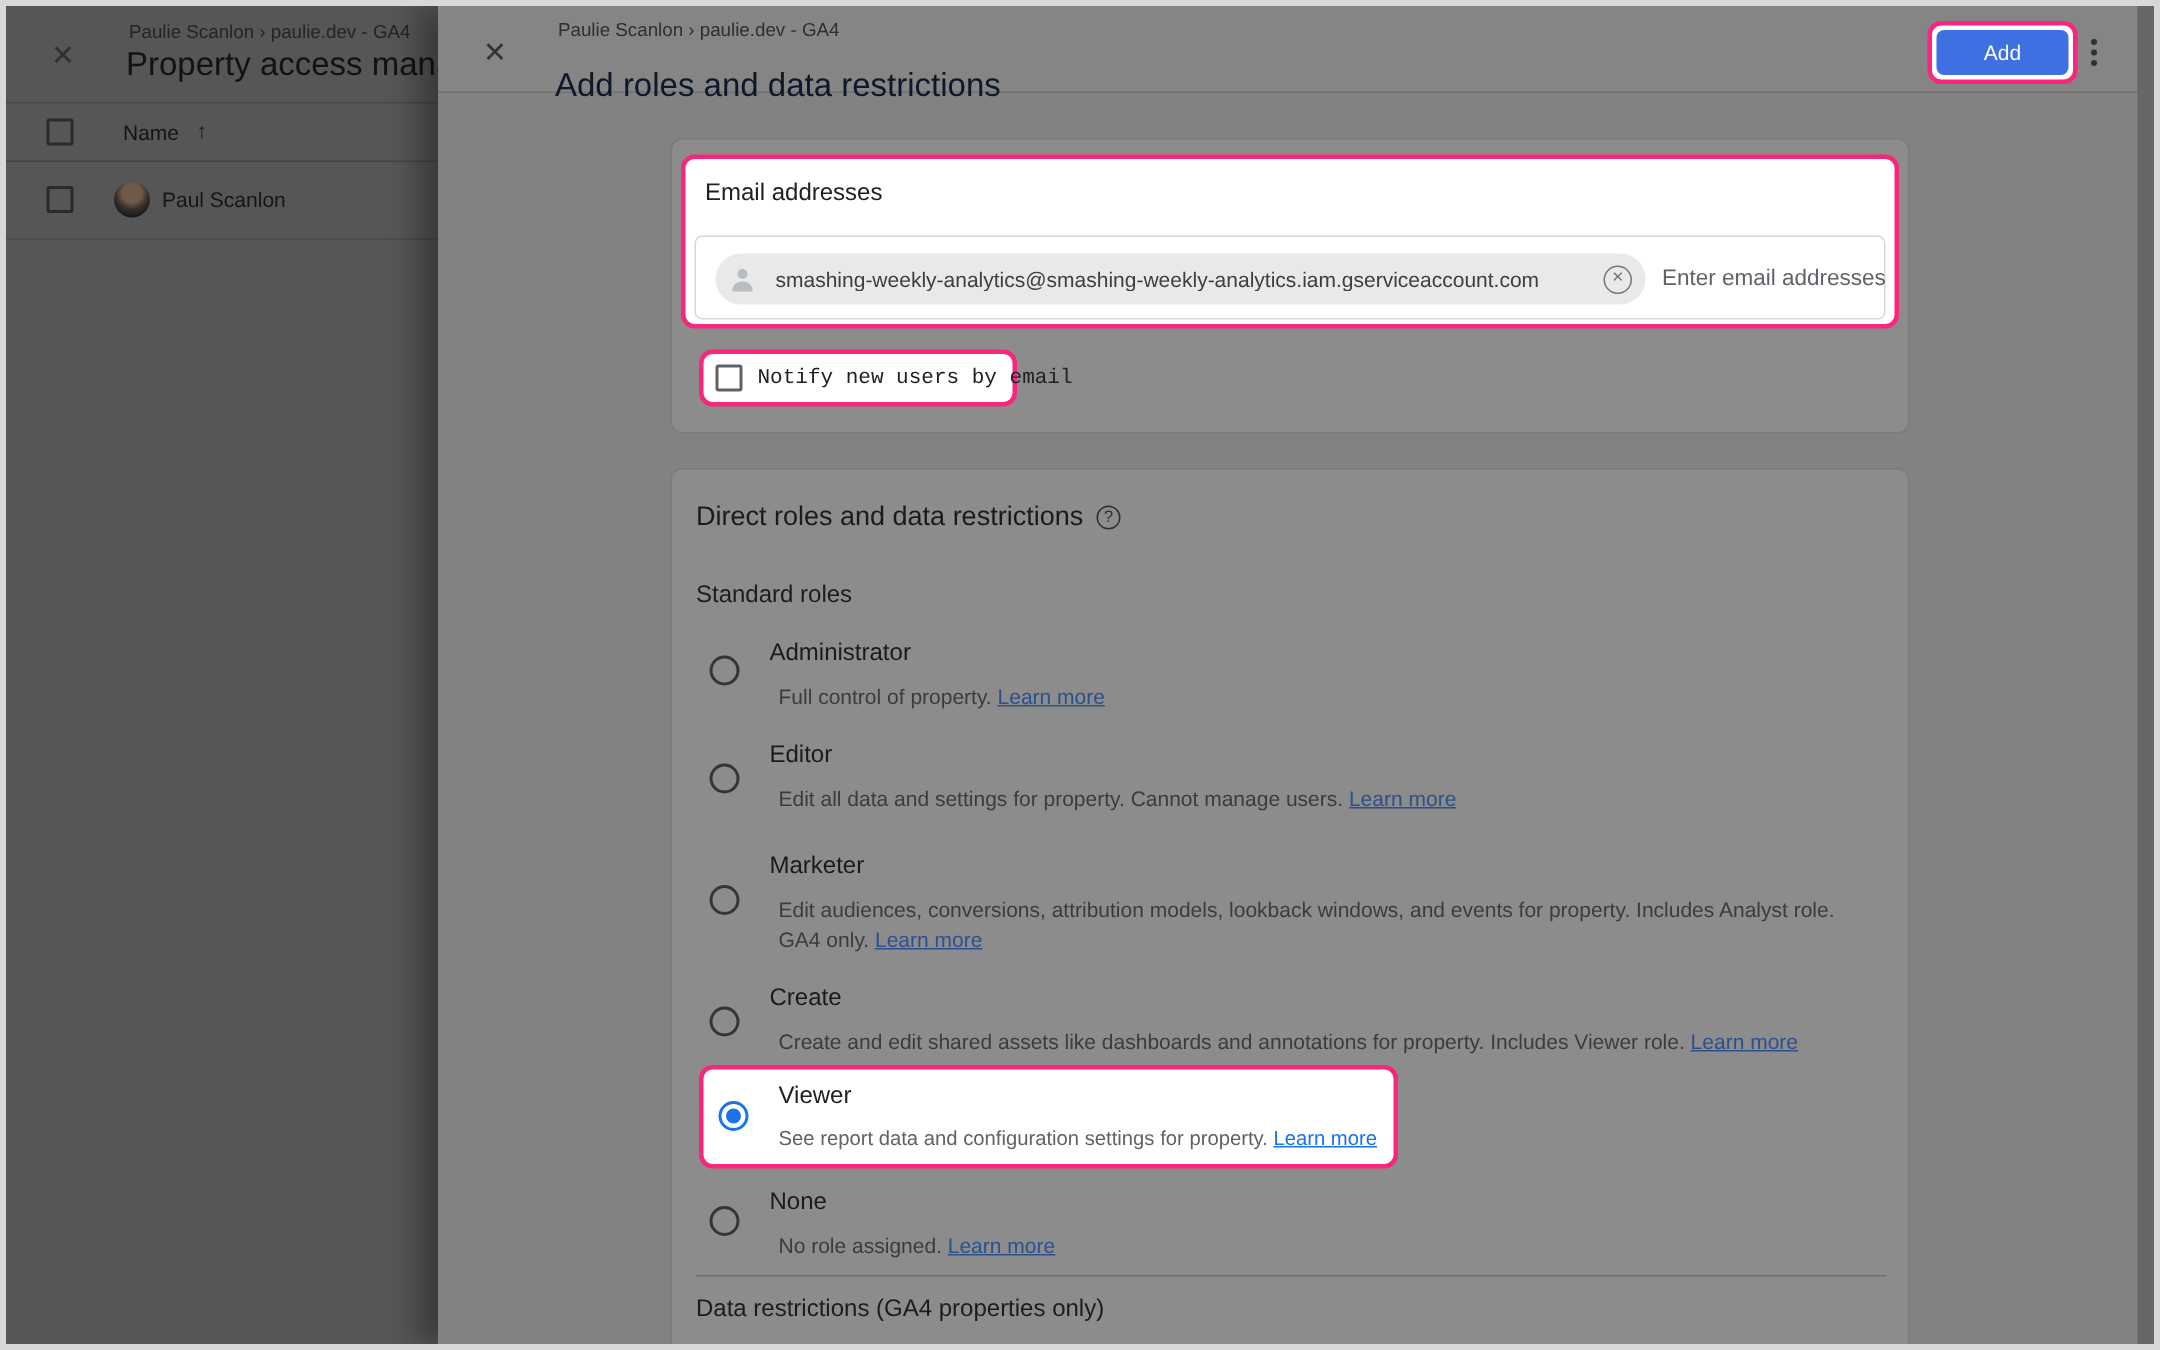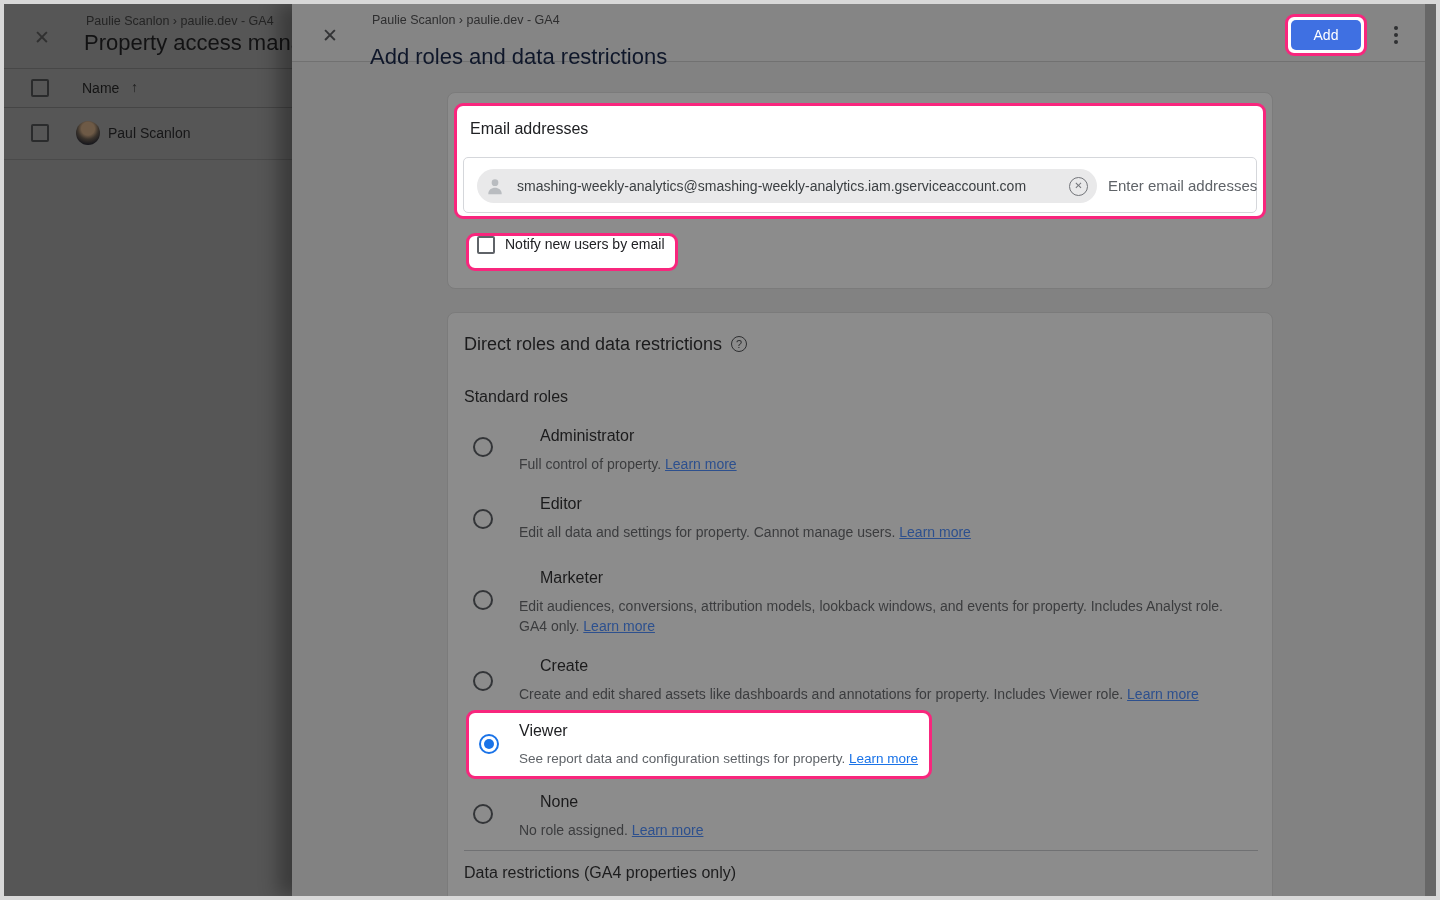--- a/index.html
+++ b/index.html
@@ -53,50 +53,50 @@
                 border-radius:17px; display:flex; align-items:center; padding:0 9px 0 8px; }
   .chip-person { width:20px; height:20px; flex:none; }
   .chip-text { margin-left:12px; margin-right:auto; font-size:14px; color:#3c4043; white-space:nowrap;
                overflow:hidden; }
   .chip-remove { flex:none; width:19px; height:19px; border:1.5px solid #73757a; border-radius:50%;
                  color:#73757a; font-size:10px; line-height:16px; text-align:center; cursor:default; }
   .email-placeholder { position:absolute; left:644px; top:0; height:56px; line-height:56px;
                        font-size:15px; color:#5f6368; white-space:nowrap; }
 
   .hl-notify { position:absolute; left:174px; top:229px; width:212px; height:38px;
-               display:flex; padding-left:8px; }
+               display:flex; align-items:center; padding-left:8px;font-family:Liberation Mono, monospace; }
   .notify-checkbox { width:18px; height:18px; border:2px solid #5f6368; border-radius:2px; flex:none; }
   .notify-label { margin-left:10px; font-size:14px; color:#202124; white-space:nowrap; }
 
   .roles-heading { position:absolute; left:16px; top:21px; font-size:18px; color:#1b1b1c; }
   .help-icon { display:inline-block; width:16px; height:16px; border:1.5px solid #2e2f31; border-radius:50%;
                font-size:11px; line-height:14px; text-align:center; color:#2e2f31; margin-left:9px;
                vertical-align:2px; }
   .roles-subheading { position:absolute; left:16px; top:75px; font-size:16px; color:#1d1d1e; }
 
   .role-row { position:absolute; left:25px; width:760px; }
   .radio { position:absolute; left:0; width:20px; height:20px; border:2px solid #333538; border-radius:50%; }
-  .role-name { margin-left:67px; font-size:16px; color:#1b1b1c; line-height:22px; }
+  .role-name { margin-left:40px; font-size:16px; color:#1b1b1c; line-height:22px; }
   .role-desc { margin-left:46px; margin-top:7px; font-size:14px; color:#3b3c3e; line-height:20px;
                max-width:740px; }
   .lm { color:#2d508e; text-decoration:underline; cursor:default; }
 
   .roles-divider { position:absolute; left:16px; top:537px; width:794px; height:1px; background:#707173; }
   .data-restrictions { position:absolute; left:16px; top:551px; font-size:16px; color:#1c1c1d; }
 
   .hl-viewer { position:absolute; left:174px; top:706px; width:466px; height:69px; }
   .viewer-radio { position:absolute; left:10px; top:21px; width:20px; height:20px;
                   border:2px solid #1a73e8; border-radius:50%; }
   .viewer-radio::after { content:""; position:absolute; left:3px; top:3px; width:10px; height:10px;
                          border-radius:50%; background:#1a73e8; }
   .viewer-name { position:absolute; left:50px; top:9px; font-size:16px; color:#202124; }
   .viewer-desc { position:absolute; left:50px; top:38px; font-size:13.5px; color:#5f6368; white-space:nowrap; }
   .lm-bright { color:#1a73e8; text-decoration:underline; cursor:default; }
 
-  .hl-add { position:absolute; left:993px; top:10px; width:82px; height:42px; padding:3px; }
+  .hl-add { position:absolute; left:993px; top:10px; width:100px; height:42px; padding:3px; }
   .add-button { width:100%; height:100%; background:#3f70e2; border:none; border-radius:5px;
                 color:#ffffff; font-size:14px; font-family:inherit; cursor:pointer; }
 </style>
 </head>
 <body>
 
 <div class="frame">
 
   <div class="bg-panel">
     <span class="bg-close">✕</span>

